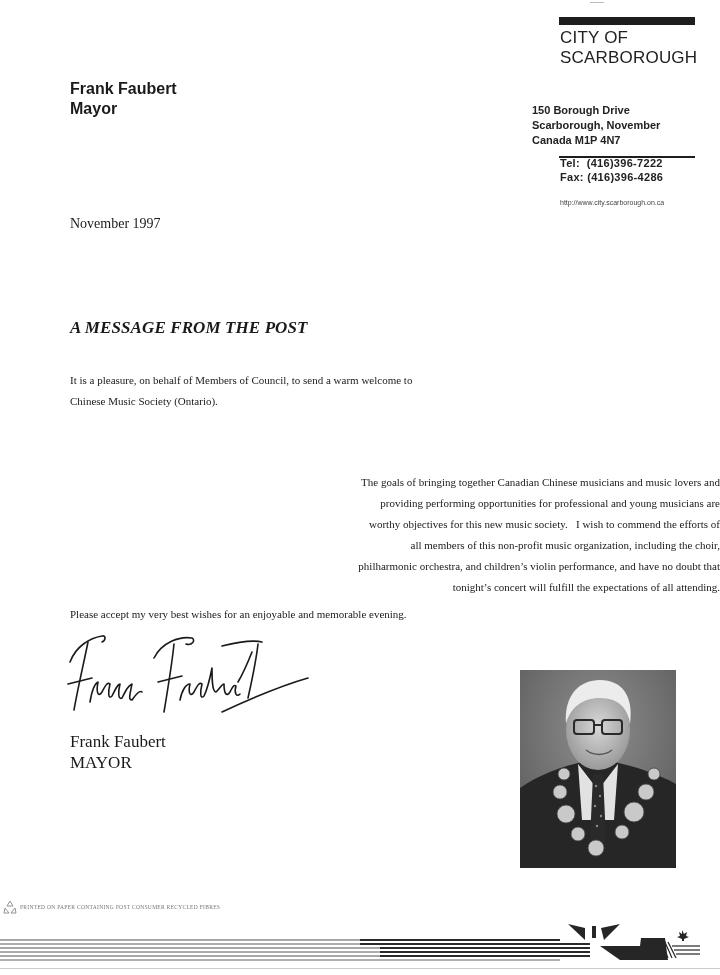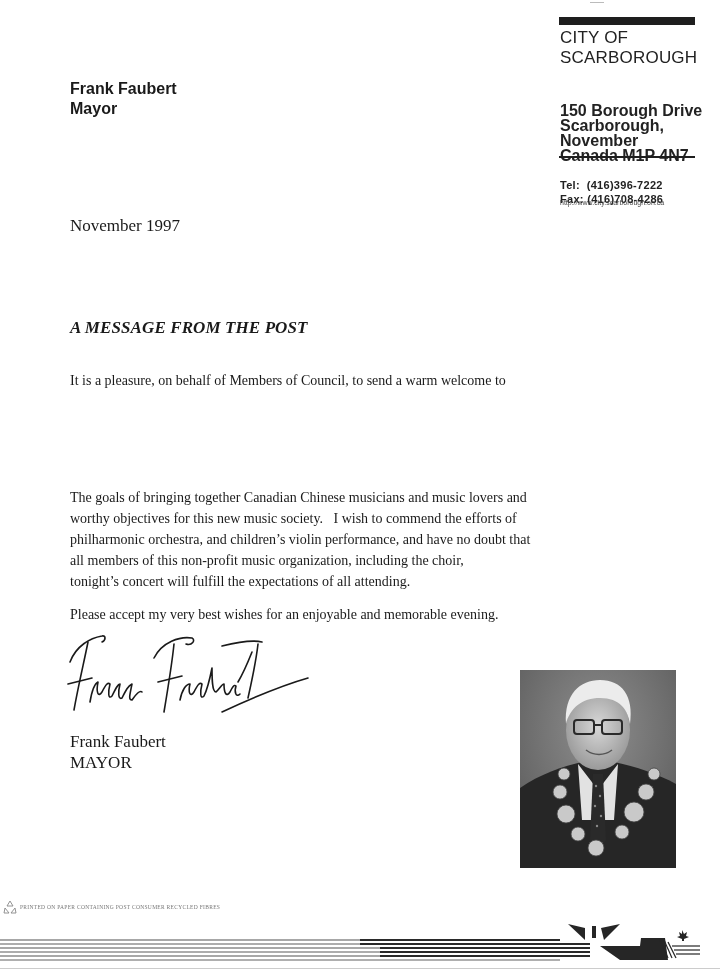--- a/index.html
+++ b/index.html
@@ -2,36 +2,36 @@
 <html><head>
   <meta charset="utf-8">
   <style>
     html, body { margin: 0; padding: 0; background: #ffffff; }
     body { width: 720px; height: 975px; position: relative; overflow: hidden; color: #1c1c1c; }
     .abs { position: absolute; }
 
     
     .lh-bar { left: 559px; top: 17px; width: 136px; height: 8px; background: #1e1e1e; }
     .lh-city { left: 560px; top: 28px; font-family: "Liberation Sans", sans-serif; font-size: 17px; letter-spacing: 0.2px; color: #222; }
-    .lh-addr { left: 560px; top: 103px; font-family: "Liberation Sans", sans-serif; font-size: 16px; line-height: 15px; color: #222; font-weight: 600; }
+    .lh-addr { left: 532px; top: 103px; font-family: "Liberation Sans", sans-serif; font-size: 11px; line-height: 15px; color: #222; font-weight: 600; }
     .lh-rule { left: 559px; top: 156px; width: 136px; height: 2px; background: #1e1e1e; }
-    .lh-contact { left: 560px; top: 178px; font-family: "Liberation Sans", sans-serif; font-size: 11px; line-height: 14px; color: #222; font-weight: 600; letter-spacing: 0.3px; }
+    .lh-contact { left: 560px; top: 156px; font-family: "Liberation Sans", sans-serif; font-size: 11px; line-height: 14px; color: #222; font-weight: 600; letter-spacing: 0.3px; }
     .lh-url { left: 560px; top: 199px; font-family: "Liberation Sans", sans-serif; font-size: 7px; color: #444; }
     .tick-top { left: 590px; top: 2px; width: 14px; height: 1px; background: #bbb; }
 
     
     .sender { left: 70px; top: 79px; font-family: "Liberation Sans", sans-serif; font-weight: bold; font-size: 16px; line-height: 20px; color: #1a1a1a; }
 
-    .date { left: 70px; top: 216px; font-family: "Liberation Serif", serif; font-size: 17px; color: #1a1a1a; }
+    .date { left: 70px; top: 216px; font-family: "Liberation Serif", serif; font-size: 14px; color: #1a1a1a; }
 
     .heading { left: 70px; top: 318px; font-family: "Liberation Serif", serif; font-size: 17px; font-weight: bold; font-style: italic; color: #1a1a1a; letter-spacing: 0.1px; }
 
-    .body-text { left: 70px; width: 650px; font-family: "Liberation Serif", serif; font-size: 14px; line-height: 21px; color: #1a1a1a; }
+    .body-text { left: 70px; width: 650px; font-family: "Liberation Serif", serif; font-size: 11px; line-height: 21px; color: #1a1a1a; }
     .p1 { top: 370px; }
-    .p2 { top: 487px; }
+    .p2 { top: 472px; text-align: right; }
     .p3 { top: 604px; }
     .line { display: block; white-space: nowrap; }
 
     .signature { left: 62px; top: 632px; width: 250px; height: 100px; }
     .signoff { left: 70px; top: 731px; font-family: "Liberation Serif", serif; font-size: 17px; line-height: 21px; color: #1a1a1a; }
 
     
     .photo { left: 520px; top: 670px; width: 156px; height: 198px; background: #7d7d7d; overflow: hidden; }
 
     
@@ -48,41 +48,43 @@
 <div class="abs lh-bar"></div>
 <div class="abs lh-city">CITY OF SCARBOROUGH</div>
 <div class="abs lh-addr">
   <div>150 Borough Drive</div>
   <div>Scarborough, November</div>
   <div>Canada M1P 4N7</div>
 </div>
 <div class="abs lh-rule"></div>
 <div class="abs lh-contact">
   <div><span>Tel:</span>&nbsp;&nbsp;<span>(416)396-7222</span></div>
-  <div><span>Fax:</span>&nbsp;<span>(416)708-4286</span></div>
+  <div><span>Fax:</span>&nbsp;<span>(416)396-4286</span></div>
 </div>
 <div class="abs lh-url">http://www.city.scarborough.on.ca</div>
 
 <div class="abs sender">
   <div>Frank Faubert</div>
   <div>Mayor</div>
 </div>
 
 <div class="abs date">November 1997</div>
 
 <div class="abs heading">A MESSAGE FROM THE POST</div>
 
 <div class="abs body-text p1">
   <span class="line">It is a pleasure, on behalf of Members of Council, to send a warm welcome to</span>
+  <span class="line">Chinese Music Society (Ontario).</span>
 </div>
 <div class="abs body-text p2">
   <span class="line">The goals of bringing together Canadian Chinese musicians and music lovers and</span>
+  <span class="line">providing performing opportunities for professional and young musicians are</span>
   <span class="line" style="white-space:pre">worthy objectives for this new music society.   I wish to commend the efforts of</span>
+  <span class="line">all members of this non-profit music organization, including the choir,</span>
   <span class="line">philharmonic orchestra, and children’s violin performance, and have no doubt that</span>
-  <span class="line">all members of this non-profit music organization, including the choir,</span>
   <span class="line">tonight’s concert will fulfill the expectations of all attending.</span>
 </div>
 <div class="abs body-text p3">
   <span class="line">Please accept my very best wishes for an enjoyable and memorable evening.</span>
 </div>
 
 <svg class="abs signature" viewBox="0 0 250 100">
   <g fill="none" stroke="#1a1a1a" stroke-width="1.6" stroke-linecap="round" stroke-linejoin="round">
 
     <path d="M8,30 C14,14 28,6 40,4 C44,3 44,8 40,10"></path>

